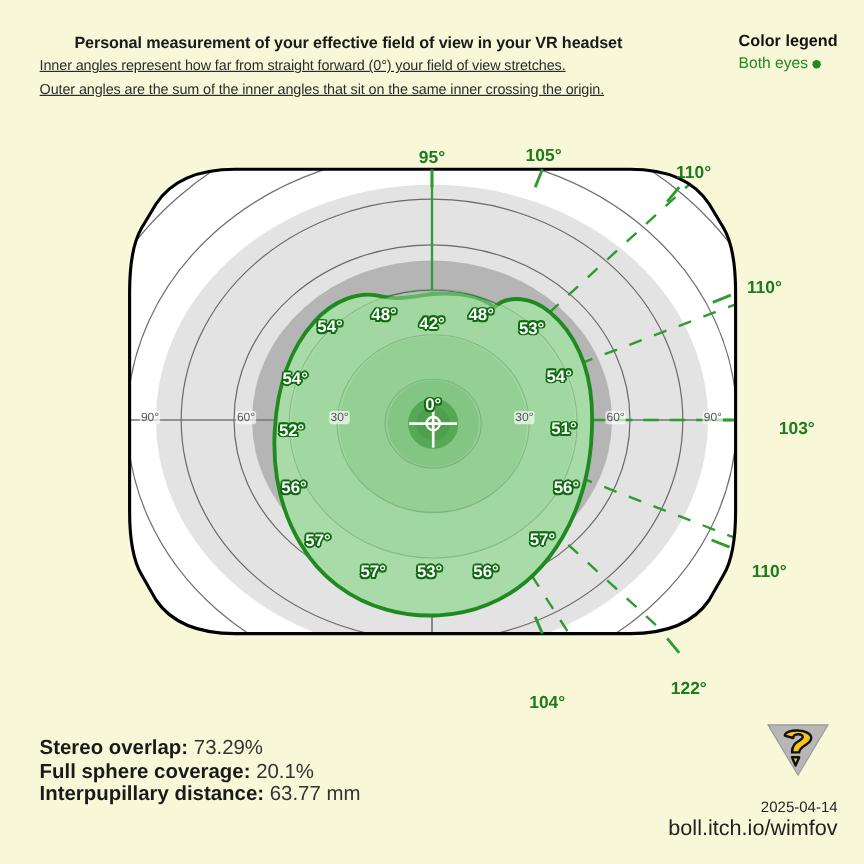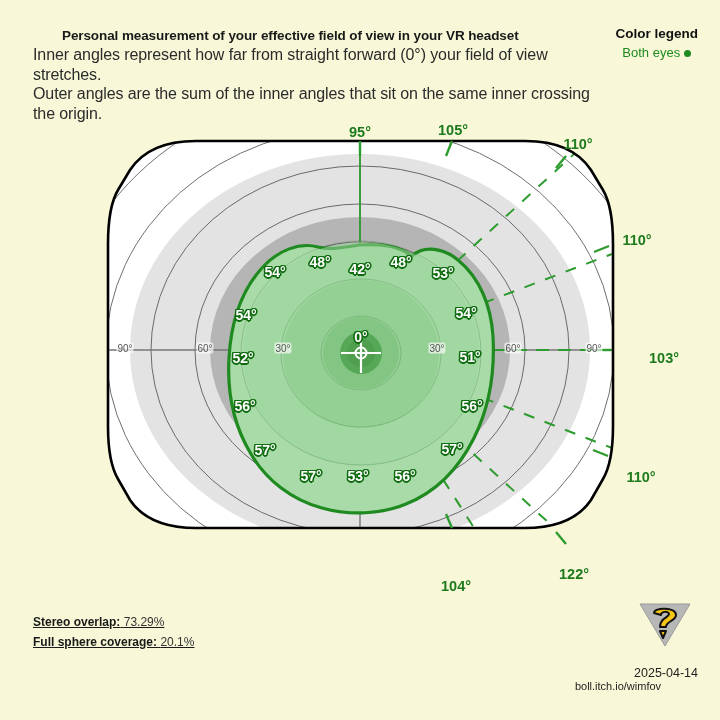--- a/index.html
+++ b/index.html
@@ -6,38 +6,38 @@
   body{
     width:720px;height:720px;
     background:#f8f8d8;
     font-family:"Liberation Sans", sans-serif;
     color:#1a1a1a;
     overflow:hidden;
     position:relative;
   }
   .header{position:absolute;left:33px;top:26px;width:560px;}
   .title{font-size:13.5px;font-weight:bold;line-height:19px;letter-spacing:-0.1px;padding-left:29px;}
-  .sub{font-size:16px;line-height:19.5px;color:#2b2b2b;letter-spacing:-0.1px;}
-  .legend{position:absolute;right:22px;top:26px;text-align:center;}
+  .sub{font-size:12px;line-height:19.5px;color:#2b2b2b;letter-spacing:-0.1px;text-decoration:underline;}
+  .legend{position:absolute;right:22px;top:26px;text-align:left;}
   .legend-title{font-size:13.5px;font-weight:bold;color:#111;}
   .legend-row{font-size:13px;color:#1f8a1f;margin-top:4px;white-space:nowrap;}
   .legend-dot{display:inline-block;width:7px;height:7px;border-radius:50%;
     background:#1f8a1f;vertical-align:middle;margin-left:4px;margin-bottom:1px;}
 
   .plot{position:absolute;left:0;top:104px;width:720px;height:490px;}
   .plot svg{display:block;}
 
-  .footer{position:absolute;left:33px;top:613px;font-size:12px;line-height:19.5px;text-decoration:underline;}
+  .footer{position:absolute;left:33px;top:613px;font-size:17px;line-height:19.5px;}
   .footer b{font-weight:bold;}
   .footer .v{color:#333;}
 
   .brand{position:absolute;right:22px;top:600px;text-align:right;width:160px;}
   .brand .logo{display:block;margin-left:auto;margin-right:6px;}
   .brand .date{font-size:12.5px;color:#222;margin-top:18px;}
-  .brand .url{font-size:11px;color:#222;text-align:center;}
+  .brand .url{font-size:18px;color:#222;}
 </style>
 </head>
 <body>
 
 <div class="header">
   <div class="title">Personal measurement of your effective field of view in your VR headset</div>
   <div class="sub">Inner angles represent how far from straight forward (0°) your field of view stretches.</div>
   <div class="sub">Outer angles are the sum of the inner angles that sit on the same inner crossing the origin.</div>
 </div>
 
@@ -176,20 +176,24 @@
 
 <div class="footer">
   <div>
     <b>Stereo overlap:</b>
     <span class="v">73.29%</span>
   </div>
   <div>
     <b>Full sphere coverage:</b>
     <span class="v">20.1%</span>
   </div>
+  <div>
+    <b>Interpupillary distance:</b>
+    <span class="v">63.77 mm</span>
+  </div>
 </div>
 
 <div class="brand">
   <svg class="logo" width="54" height="48" viewBox="0 0 54 48">
     <path d="M2,4 L52,4 L27,46 Z" fill="#b7b7b7"></path>
     <path d="M2,4 L52,4 L27,46 Z" fill="none" stroke="#9a9a9a" stroke-width="1"></path>
     <path d="M16,13 C16,7 38,7 38,15 C38,21 28,21 28,27 L22,27 C22,17 31,18 31,14 C31,11 23,11 23,15 Z" fill="#f5c518" stroke="#111" stroke-width="2" stroke-linejoin="round"></path>
     <path d="M22,31 L28,31 L25,38 Z" fill="#f5c518" stroke="#111" stroke-width="2" stroke-linejoin="round"></path>
   </svg>
   <div class="date">2025-04-14</div>

